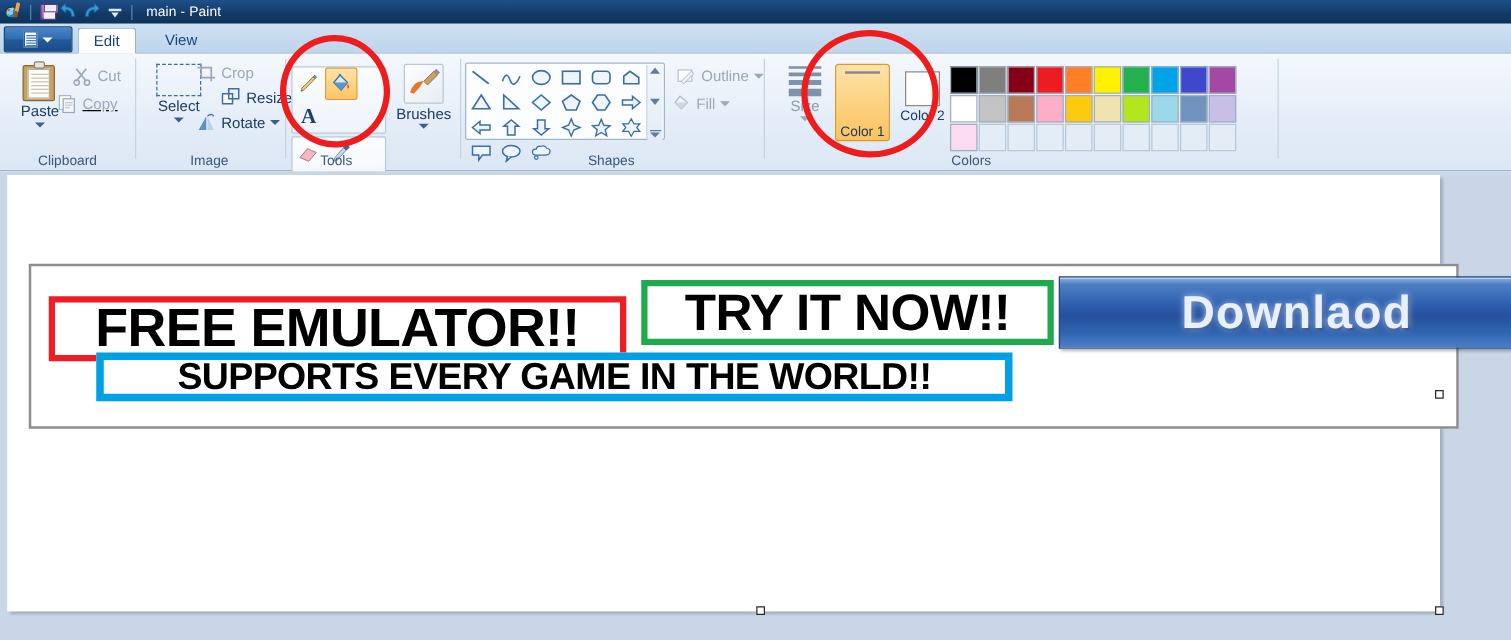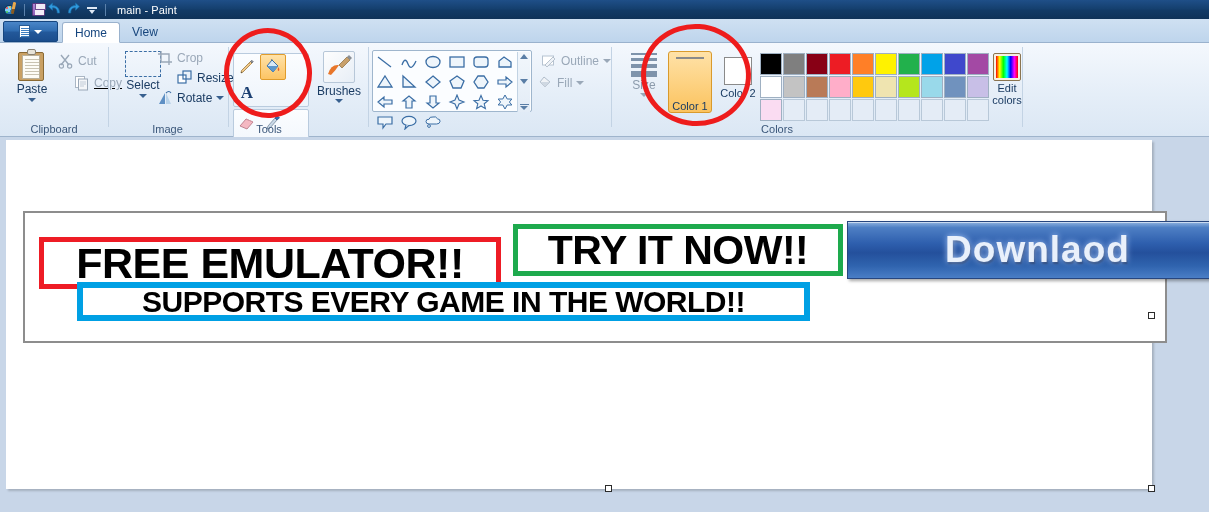--- a/index.html
+++ b/index.html
@@ -241,21 +241,21 @@
     <div class="qat-sep"></div>
   </div>
   <div class="title-text">main - Paint</div>
 </div>
 
 <div class="tabstrip">
   <div class="appbtn">
     <div class="doc"></div>
     <div class="caret"></div>
   </div>
-  <div class="tab active" id="tab-home">Home</div>
+  <div class="tab active" id="tab-home">Edit</div>
   <div class="tab" id="tab-view">View</div>
 </div>
 
 <div class="ribbon">
 
   <div class="grp" style="left:0;width:108px;">
     <div class="bigbtn" style="left:10px;top:6px;width:44px;">
       <div class="clipboard-ico">
         <div class="board"></div>
         <div class="paper">
@@ -276,21 +276,21 @@
       <span class="ico16 ico-cut">
         <svg width="16" height="16" viewBox="0 0 16 16">
           <path d="M3 2 L11 12 M11 2 L3 12" stroke="#9aa8b8" stroke-width="1.4" fill="none"></path>
           <circle cx="3.4" cy="13" r="2.1" stroke="#9aa8b8" stroke-width="1.2" fill="none"></circle>
           <circle cx="11.6" cy="13" r="2.1" stroke="#9aa8b8" stroke-width="1.2" fill="none"></circle>
         </svg>
       </span>
       <span class="ribbon-text dis">Cut</span>
     </div>
 
-    <div class="smallrow" style="left:74px;top:32px;text-decoration:underline;">
+    <div class="smallrow" style="left:46px;top:32px;text-decoration:underline;">
       <span class="ico16 ico-copy">
         <svg width="16" height="16" viewBox="0 0 16 16">
           <rect x="1.5" y="1.5" width="9" height="11" fill="#fff" stroke="#aab6c4"></rect>
           <rect x="4.5" y="4" width="9" height="11" fill="#f4f6f9" stroke="#9aa8b8"></rect>
           <path d="M6 7h6M6 9h6M6 11h4" stroke="#c2ccd8" stroke-width="1"></path>
         </svg>
       </span>
       <span class="ribbon-text dis">Copy</span>
     </div>
 
@@ -540,20 +540,21 @@
       <span class="ico16">
         <svg width="16" height="16" viewBox="0 0 16 16">
           <path d="M7 2 L3 7 L8 12 L13 7 Z" fill="#f0f3f7" stroke="#b0bdcb" stroke-width="1"></path>
           <path d="M3 7 L8 12 L13 7 Z" fill="#cfd8e2"></path>
         </svg>
       </span>
       <span class="ribbon-text dis">Fill</span>
       <span class="caret-dn dis"></span>
     </div>
 
+    <div class="grp-label">Shapes</div>
   </div>
   <div class="grp-sep" style="left:611px;"></div>
 
   <div class="grp" style="left:612px;width:420px;">
     <div class="bigbtn" style="left:12px;top:10px;width:40px;">
       <div class="size-ico">
         <i style="height:2px"></i>
           <i style="height:3px"></i>
           <i style="height:4px"></i>
           <i style="height:6px"></i>
@@ -571,26 +572,20 @@
       <div class="sw" id="sw-color2" style="background: rgb(255, 255, 255);"></div>
       <div class="cl"><span>Color 2</span></div>
     </div>
 
     <div class="palette" id="palette" style="left:148px;top:10px;">
         <div style="font-size: 0px;"><div class="pal-cell" style="background: rgb(0, 0, 0);"></div><div class="pal-cell" style="background: rgb(127, 127, 127);"></div><div class="pal-cell" style="background: rgb(136, 0, 21);"></div><div class="pal-cell" style="background: rgb(237, 28, 36);"></div><div class="pal-cell" style="background: rgb(255, 127, 39);"></div><div class="pal-cell" style="background: rgb(255, 242, 0);"></div><div class="pal-cell" style="background: rgb(34, 177, 76);"></div><div class="pal-cell" style="background: rgb(0, 162, 232);"></div><div class="pal-cell" style="background: rgb(63, 72, 204);"></div><div class="pal-cell" style="background: rgb(163, 73, 164);"></div></div>
         <div style="font-size: 0px;"><div class="pal-cell" style="background: rgb(255, 255, 255);"></div><div class="pal-cell" style="background: rgb(195, 195, 195);"></div><div class="pal-cell" style="background: rgb(185, 122, 87);"></div><div class="pal-cell" style="background: rgb(255, 174, 201);"></div><div class="pal-cell" style="background: rgb(255, 201, 14);"></div><div class="pal-cell" style="background: rgb(239, 228, 176);"></div><div class="pal-cell" style="background: rgb(181, 230, 29);"></div><div class="pal-cell" style="background: rgb(153, 217, 234);"></div><div class="pal-cell" style="background: rgb(112, 146, 190);"></div><div class="pal-cell" style="background: rgb(200, 191, 231);"></div></div>
         <div style="font-size: 0px;"><div class="pal-cell" style="background: rgb(250, 220, 242);"></div><div class="pal-cell empty"></div><div class="pal-cell empty"></div><div class="pal-cell empty"></div><div class="pal-cell empty"></div><div class="pal-cell empty"></div><div class="pal-cell empty"></div><div class="pal-cell empty"></div><div class="pal-cell empty"></div><div class="pal-cell empty"></div></div>
       </div>
 
-    <div class="editcolors" style="left:370px;top:10px;">
-      <div class="ec-ico">
-          <div class="ec-in"></div>
-        </div>
-      <div class="ec-lbl">Edit colors</div>
-    </div>
 
     <div class="grp-label" style="left:0;width:330px;">Colors</div>
   </div>
   <div class="grp-sep" style="left:1022px;"></div>
 </div>
 
 <div class="annot" id="annot-tools" style="border-color: rgb(238, 28, 28);"></div>
 <div class="annot" id="annot-colors" style="border-color: rgb(238, 28, 28);"></div>
 
 <div class="workarea">

